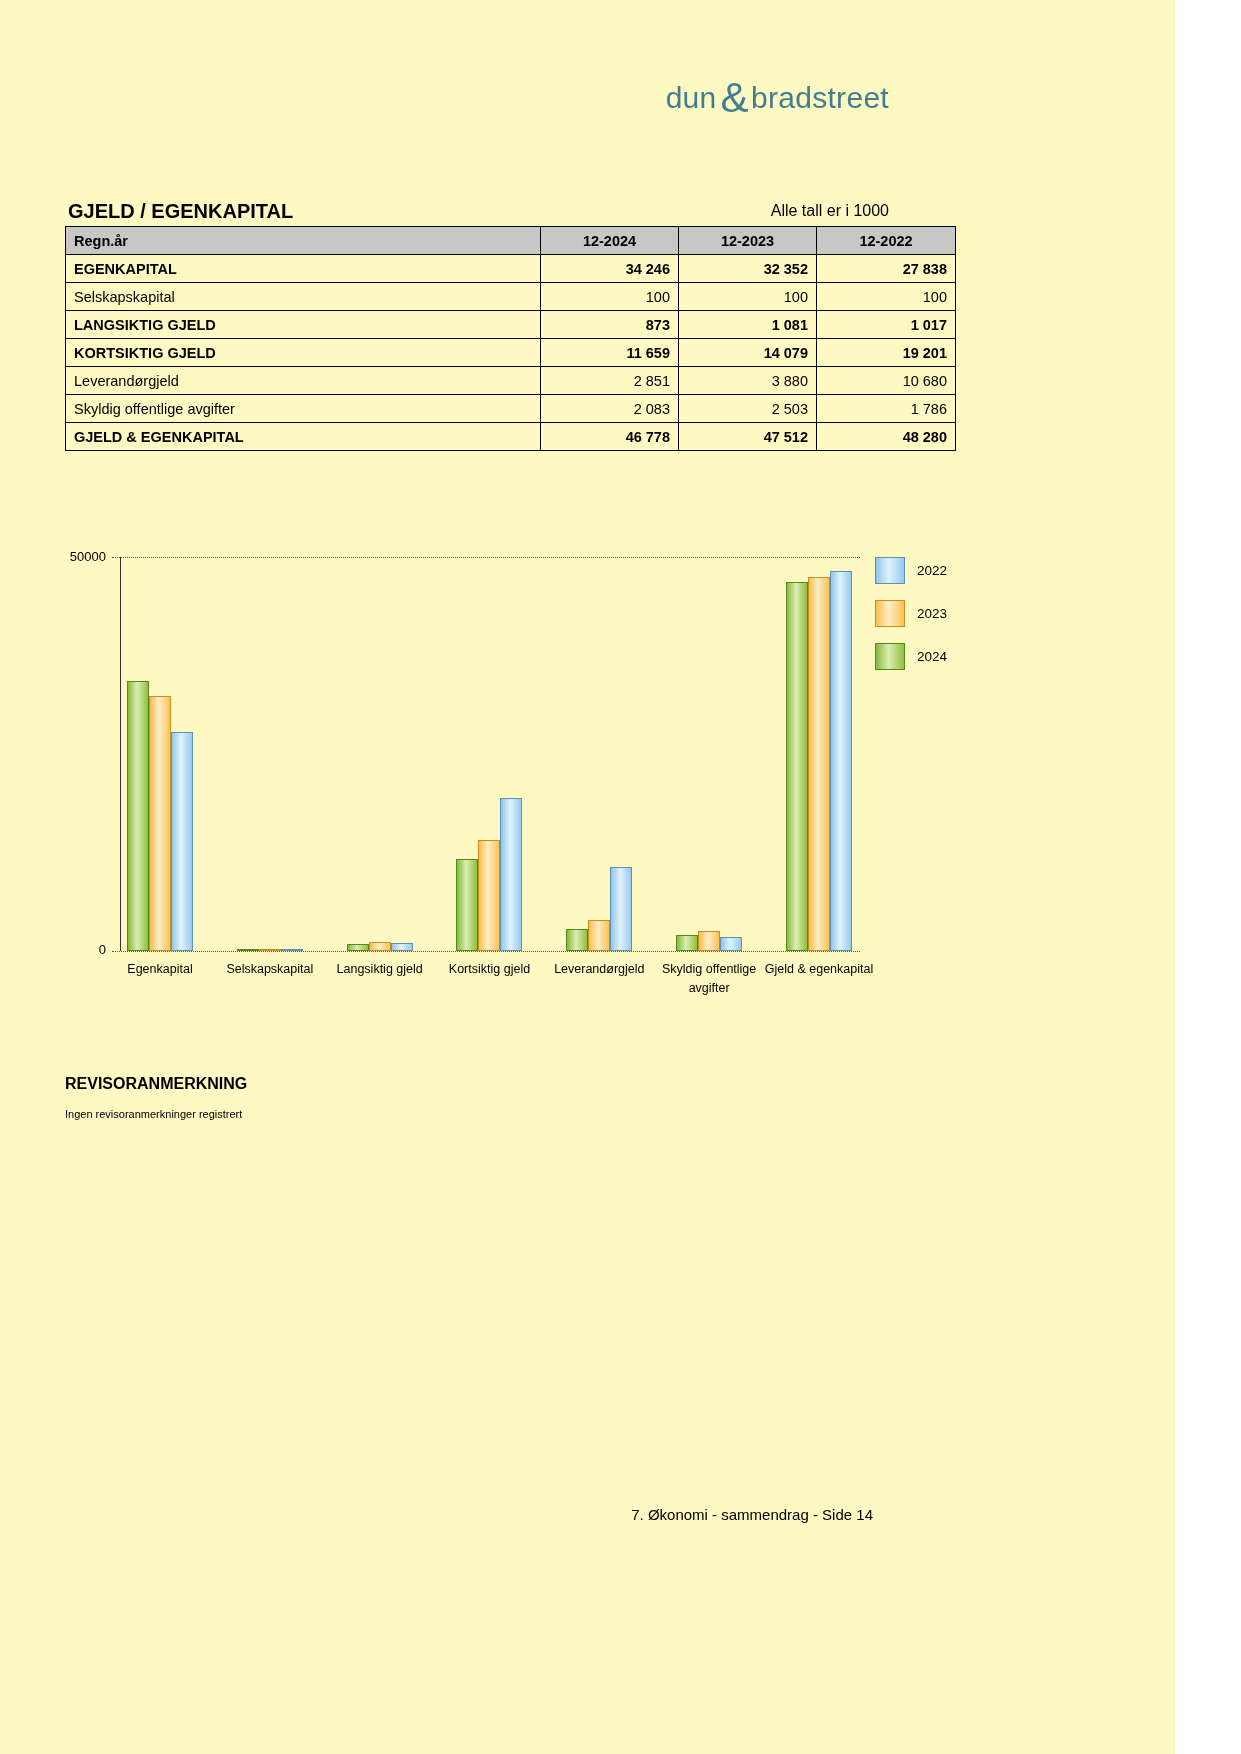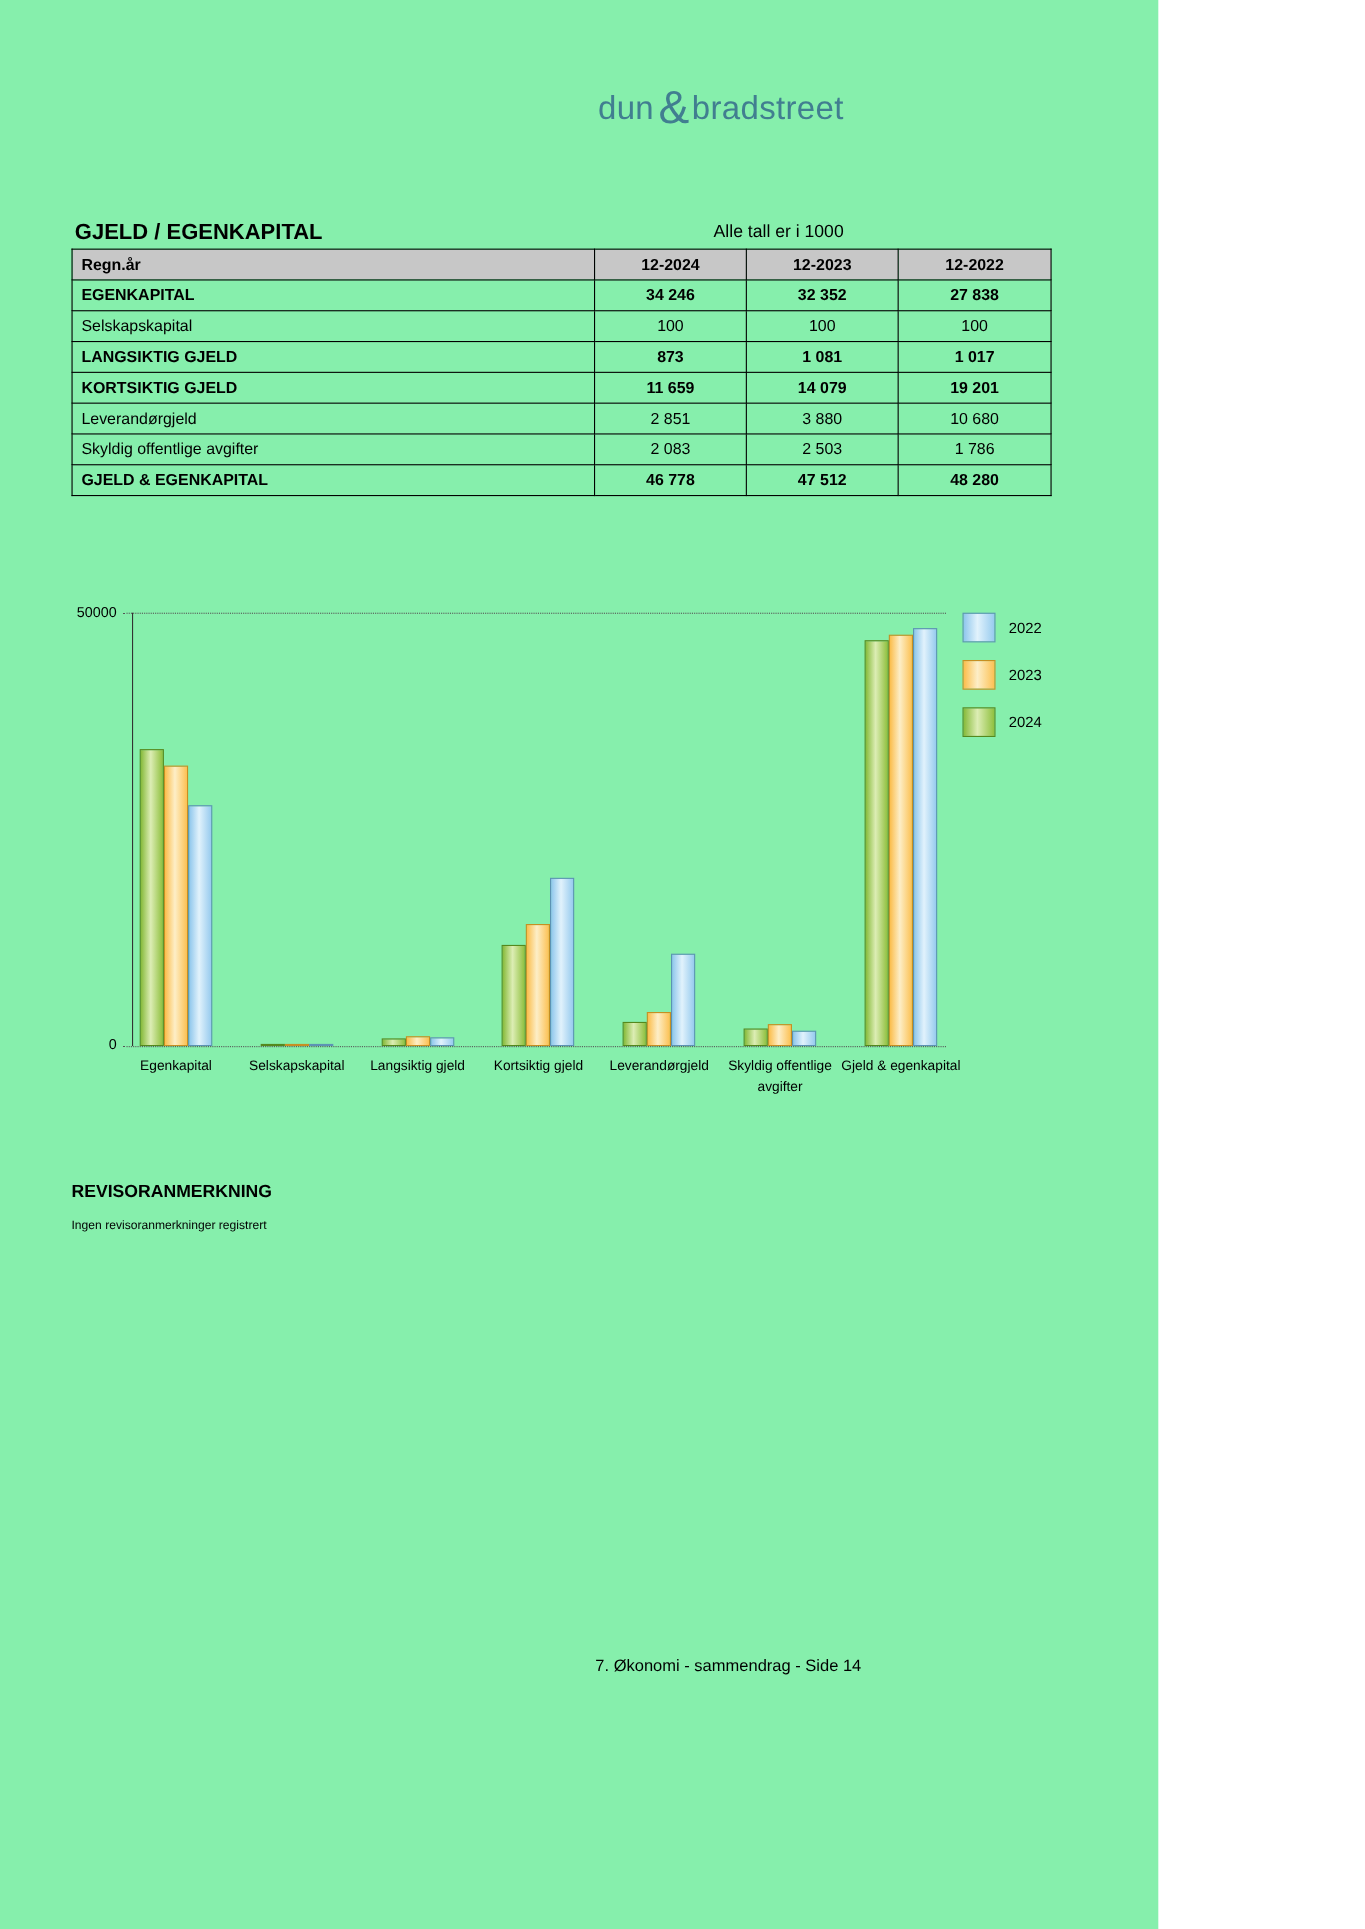--- a/index.html
+++ b/index.html
@@ -1,31 +1,31 @@
 <!DOCTYPE html>
 <html><head>
 <meta charset="utf-8">
 <style>
   html,body{margin:0;padding:0;background:#ffffff;}
-  .page{position:relative;width:1053px;height:1754px;background:#86efac;font-family:"Liberation Sans",sans-serif;color:#000;overflow:hidden;}
+  .page{position:relative;width:1175px;height:1754px;background:#fef9c3;font-family:"Liberation Sans",sans-serif;color:#000;overflow:hidden;}
 
   
   .logo{position:absolute;top:70px;right:286px;color:#417e90;font-size:30px;letter-spacing:.3px;display:flex;align-items:baseline;font-weight:400;}
   .logo .amp{font-size:42px;font-weight:400;margin:0 2px 0 4px;position:relative;top:4px;}
 
   
   .sec-title{position:absolute;left:68px;top:200px;font-size:20px;font-weight:bold;}
   .sec-note{position:absolute;right:286px;top:202px;font-size:16px;}
 
   
   table.fin{position:absolute;left:65px;top:226px;width:890px;border-collapse:collapse;table-layout:fixed;}
   table.fin th,table.fin td{border:1px solid #000;font-size:14.5px;padding:3px 8px;height:21px;overflow:hidden;white-space:nowrap;}
   table.fin th{background:#c7c7c7;font-weight:bold;text-align:center;}
   table.fin th:first-child{text-align:left;}
-  td.num{text-align:center;}
+  td.num{text-align:right;}
   tr.bold td{font-weight:bold;}
 
   
   .chart{position:absolute;left:60px;top:545px;width:920px;height:480px;}
   .grid-top{position:absolute;left:52px;top:12px;width:748px;border-top:1px dotted #555;}
   .baseline{position:absolute;left:52px;top:406px;width:748px;border-top:1px dotted #555;}
   .ytick-top{position:absolute;left:0;top:4px;width:46px;text-align:right;font-size:13px;}
   .ytick-bottom{position:absolute;left:28px;top:397px;width:18px;text-align:right;font-size:13px;}
   .plot{position:absolute;left:60px;top:12px;width:738px;height:394px;border-left:1px solid #333;display:flex;align-items:flex-end;justify-content:space-between;padding:0 6px;box-sizing:border-box;}
   .bar-group{position:relative;display:flex;align-items:flex-end;height:100%;}
@@ -37,21 +37,21 @@
   .legend{position:absolute;left:815px;top:12px;}
   .legend-item{display:flex;align-items:center;margin-bottom:16px;}
   .legend-swatch{width:30px;height:27px;box-sizing:border-box;}
   .legend-label{margin-left:12px;font-size:13.5px;}
 
   
   .rev-title{position:absolute;left:65px;top:1075px;font-size:16px;font-weight:bold;}
   .rev-text{position:absolute;left:65px;top:1108px;font-size:11px;}
 
   
-  .footer{position:absolute;right:270px;top:1506px;font-size:15px;}
+  .footer{position:absolute;right:302px;top:1506px;font-size:15px;}
 </style>
 </head>
 <body>
 
 <div class="page">
 
   <div class="logo">
     <span>dun</span>
     <span class="amp">&amp;</span>
     <span>bradstreet</span>

